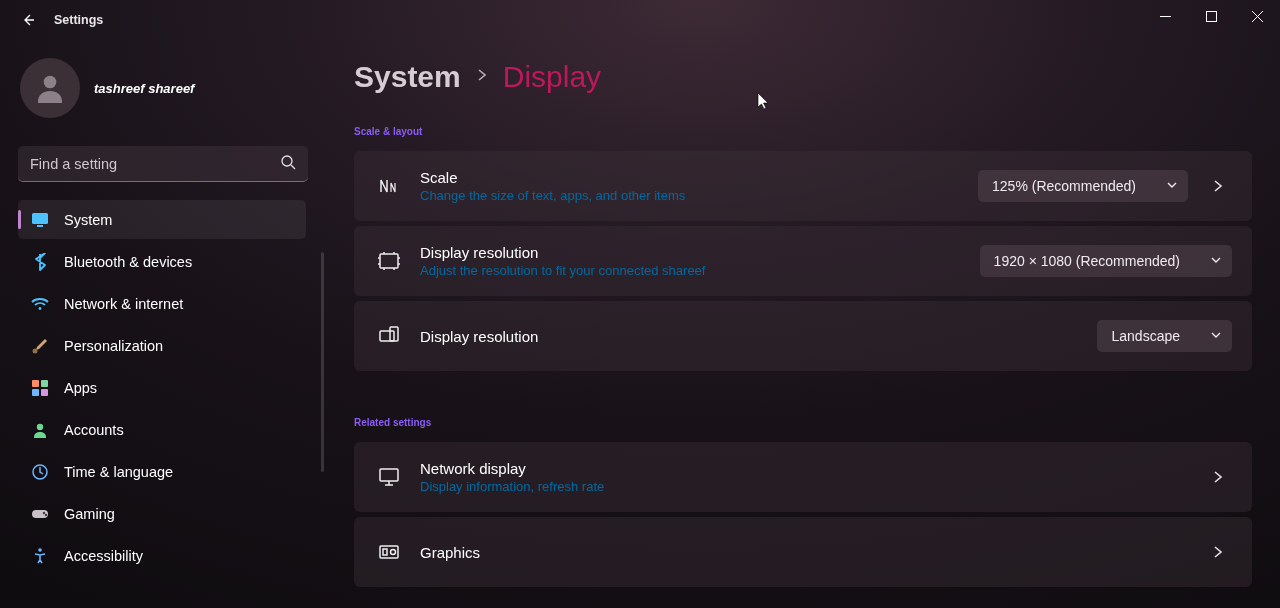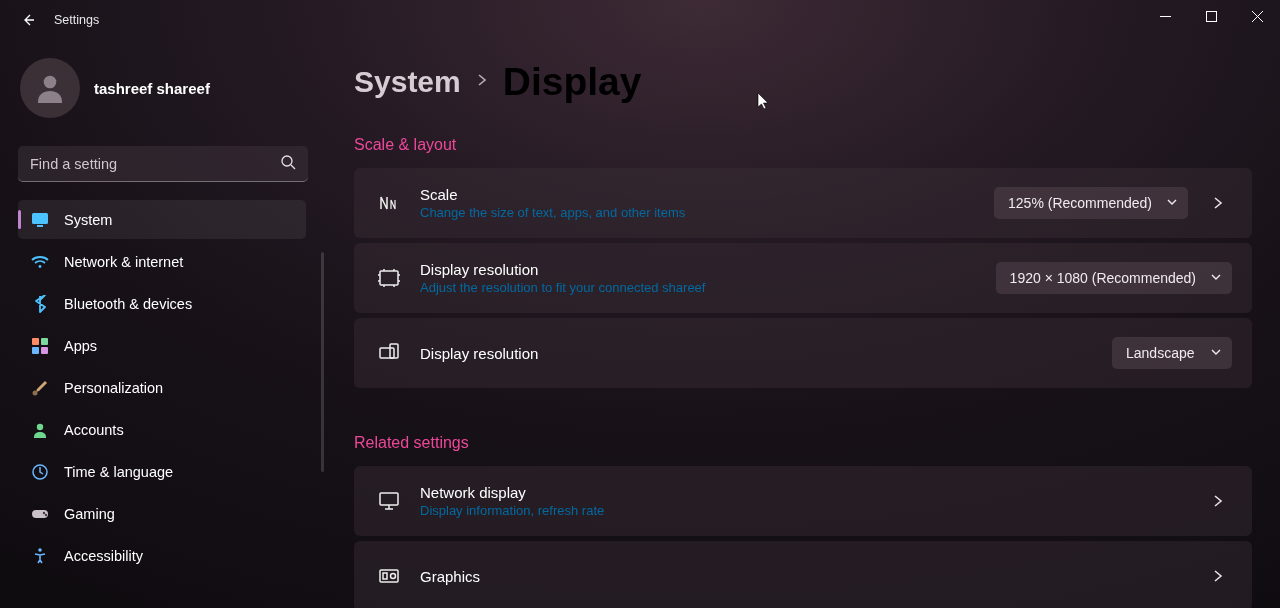--- a/index.html
+++ b/index.html
@@ -2,39 +2,39 @@
 <html><head>
 <meta charset="utf-8">
 <style>
   * { box-sizing: border-box; margin: 0; padding: 0; font-family: "Segoe UI", -apple-system, sans-serif; }
   html, body { width: 1280px; height: 608px; overflow: hidden; }
   body {
     background: radial-gradient(ellipse 1200px 700px at 700px 0px, #3d2a35 0%, #231923 35%, #181218 60%, #0f0c10 100%);
     color: #ffffff;
   }
   .titlebar {
-    height: 40px; display: flex; align-items: center; padding-left: 12px;
+    height: 40px; display: flex; align-items: center; padding-left: 12px; font-weight: bold;
   }
   .back-btn {
     width: 32px; height: 32px; display: flex; align-items: center; justify-content: center;
     border-radius: 4px; cursor: pointer; color: #ffffff;
   }
   .title-label { margin-left: 10px; font-size: 12.5px; color: #e8e8e8; }
   .win-controls { position: absolute; top: 0; right: 0; display: flex; }
   .win-btn { width: 46px; height: 32px; display: flex; align-items: center; justify-content: center; cursor: pointer; }
 
   .layout { display: flex; height: calc(100% - 40px); }
 
   .sidebar { width: 326px; padding: 18px 8px 0 18px; position: relative; }
   .profile { display: flex; align-items: center; gap: 14px; margin-bottom: 28px; padding-left: 2px; }
   .avatar {
     width: 60px; height: 60px; border-radius: 50%; background: #3a3036;
     display: flex; align-items: center; justify-content: center;
   }
-  .username { font-size: 15px; font-weight: 600; }
+  .username { font-size: 13px; font-weight: 600; font-style: italic; }
 
   .search-wrap { position: relative; margin-bottom: 18px; padding-right: 10px; }
   .search-input {
     width: 100%; height: 36px; border-radius: 5px;
     background: rgba(60,50,58,0.55);
     border: none; border-bottom: 1px solid rgba(255,255,255,0.35);
     color: #fff; font-size: 14.5px; padding: 0 24px 0 12px; outline: none;
   }
   .search-input::placeholder { color: #d0c7cd; }
   .search-icon {
@@ -56,37 +56,37 @@
   .nav-icon { width: 20px; height: 20px; display: flex; align-items: center; justify-content: center; }
   .sidebar-scrollbar {
     position: absolute; right: 2px; top: 212px; width: 3px; height: 220px;
     background: rgba(255,255,255,0.15); border-radius: 2px;
   }
 
   .main { flex: 1; padding: 20px 28px 0 28px; overflow: hidden; }
   .breadcrumb { display: flex; align-items: center; gap: 14px; margin-bottom: 32px; }
   .bc-parent { font-size: 30px; font-weight: 600; color: #d6ccd3; cursor: pointer; }
   .bc-sep { color: #b9afb7; }
-  .bc-current { font-size: 39px; font-weight: 700; color: #000000; }
-
-  .section-title { font-size: 16px; font-weight: 400; margin-bottom: 14px; color: #ec4899; }
+  .bc-current { font-size: 30px; font-weight: 400; color: #be185d; }
+
+  .section-title { font-size: 10px; font-weight: 700; margin-bottom: 14px; color: #8b5cf6; }
 
   .card {
     background: rgba(60,48,56,0.42);
     border-radius: 6px; padding: 16px 20px 16px 16px;
     display: flex; align-items: center; margin-bottom: 5px;
     min-height: 70px;
   }
   .card-icon { width: 38px; display: flex; align-items: center; justify-content: center; color: #eee; }
   .card-text { margin-left: 12px; flex: 1; }
   .card-title { font-size: 15px; color: #fff; }
   .card-desc { font-size: 13px; color: #0369a1; margin-top: 2px; }
   .dropdown {
     background: rgba(78,64,74,0.6); border-radius: 5px;
-    padding: 8px 36px 8px 14px; font-size: 14px; position: relative;
+    padding: 8px 52px 8px 14px; font-size: 14px; position: relative;
     cursor: pointer; min-width: 120px; color: #f0eaf0;
   }
   .dropdown .chev { position: absolute; right: 10px; top: 50%; transform: translateY(-50%); }
   .arrow-btn { width: 28px; display: flex; align-items: center; justify-content: center; margin-left: 16px; cursor: pointer; color: #e8e0e6; }
 
   .section2 { margin-top: 46px; }
 
   .cursor-arrow {
     position: absolute; left: 757px; top: 92px; pointer-events: none; color: #fff;
   }
@@ -149,55 +149,55 @@
         <span class="nav-icon">
             <svg width="18" height="18" viewBox="0 0 18 18">
               <rect x="1" y="2" width="16" height="11" rx="1.5" fill="#4cc2ff"></rect>
               <rect x="6" y="14" width="6" height="2" fill="#4cc2ff"></rect>
             </svg>
           </span>
         <span>System</span>
       </li>
       <li class="nav-item">
         <span class="nav-icon">
+            <svg width="18" height="18" viewBox="0 0 18 18">
+              <path d="M9 1v16l5-5-9-6 9-6-5 5" fill="none" stroke="#4cc2ff" stroke-width="1.8" stroke-linejoin="round"></path>
+            </svg>
+          </span>
+        <span>Bluetooth &amp; devices</span>
+      </li>
+      <li class="nav-item">
+        <span class="nav-icon">
             <svg width="20" height="18" viewBox="0 0 20 18" fill="none" stroke="#4cc2ff" stroke-width="1.8">
               <path d="M2 7c4-4 12-4 16 0"></path>
               <path d="M5 10c3-2.6 7-2.6 10 0"></path>
               <circle cx="10" cy="13.5" r="1.4" fill="#4cc2ff" stroke="none"></circle>
             </svg>
           </span>
         <span>Network &amp; internet</span>
       </li>
       <li class="nav-item">
         <span class="nav-icon">
             <svg width="18" height="18" viewBox="0 0 18 18">
-              <path d="M9 1v16l5-5-9-6 9-6-5 5" fill="none" stroke="#4cc2ff" stroke-width="1.8" stroke-linejoin="round"></path>
-            </svg>
-          </span>
-        <span>Bluetooth &amp; devices</span>
+              <path d="M14 2l2 2-8 8-3 1 1-3z" fill="#d4a574"></path>
+              <circle cx="4" cy="14" r="2.5" fill="#8b6f4e"></circle>
+            </svg>
+          </span>
+        <span>Personalization</span>
       </li>
       <li class="nav-item">
         <span class="nav-icon">
             <svg width="18" height="18" viewBox="0 0 18 18">
               <rect x="1" y="1" width="7" height="7" rx="1" fill="#ff8c66"></rect>
               <rect x="10" y="1" width="7" height="7" rx="1" fill="#7ed6a0"></rect>
               <rect x="1" y="10" width="7" height="7" rx="1" fill="#6bb6ff"></rect>
               <rect x="10" y="10" width="7" height="7" rx="1" fill="#d796e0"></rect>
             </svg>
           </span>
         <span>Apps</span>
-      </li>
-      <li class="nav-item">
-        <span class="nav-icon">
-            <svg width="18" height="18" viewBox="0 0 18 18">
-              <path d="M14 2l2 2-8 8-3 1 1-3z" fill="#d4a574"></path>
-              <circle cx="4" cy="14" r="2.5" fill="#8b6f4e"></circle>
-            </svg>
-          </span>
-        <span>Personalization</span>
       </li>
       <li class="nav-item">
         <span class="nav-icon">
             <svg width="18" height="18" viewBox="0 0 18 18" fill="#6dd68f">
               <circle cx="9" cy="6" r="3.2"></circle>
               <path d="M3 16c0-3.3 2.7-5 6-5s6 1.7 6 5v1H3z"></path>
             </svg>
           </span>
         <span>Accounts</span>
       </li>

